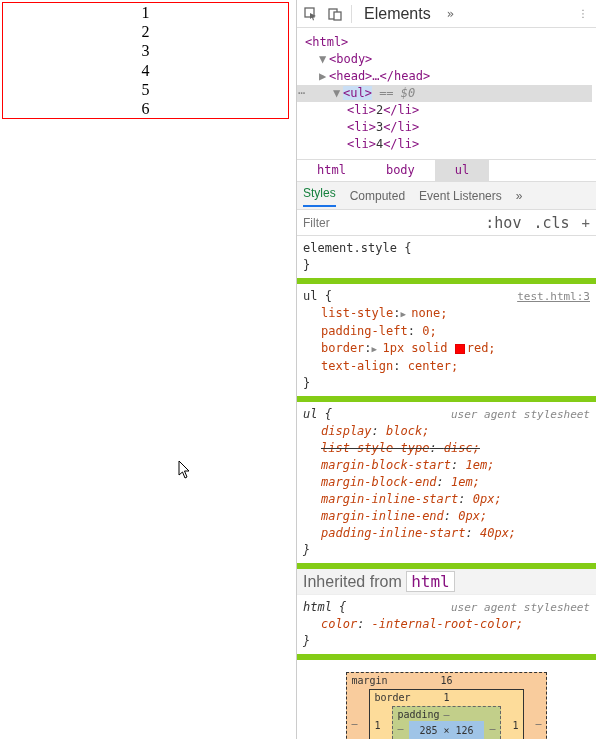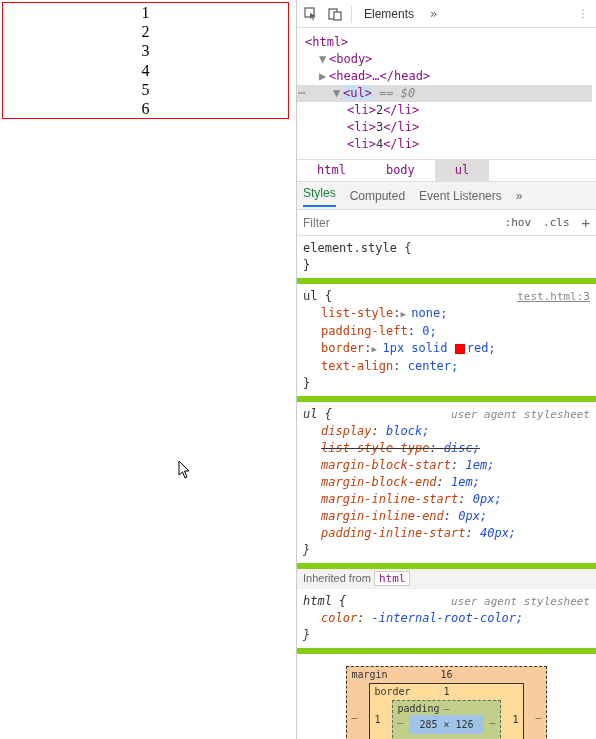--- a/index.html
+++ b/index.html
@@ -51,21 +51,21 @@
   gap: 8px;
 }
 .toolbar-icon {
   width: 16px; height: 16px;
   display: flex; align-items: center; justify-content: center;
   color: #666;
 }
 .sep { width: 1px; height: 18px; background: #ddd; }
 .toolbar-tab {
   font-family: -apple-system, "Segoe UI", Arial, sans-serif;
-  font-size: 12px;
+  font-size: 16px;
   color: #333;
   padding: 6px 4px;
 }
 .toolbar-more { margin-left: 4px; color: #666; }
 .toolbar-dots { margin-left: auto; color: #888; letter-spacing: 2px; font-size: 10px; }
 
 .dom-tree {
   padding: 6px 4px 6px 8px;
   font-size: 12px;
   line-height: 17px;
@@ -135,59 +135,59 @@
   padding: 4px 6px;
   flex: 1;
   font-size: 12px;
   color: #999;
   font-family: -apple-system, Arial, sans-serif;
 }
 .filter-btn {
   padding: 0 6px;
   color: #555;
   font-family: Consolas, monospace;
-  font-size: 11px;
+  font-size: 15px;
 }
 .filter-plus { padding: 0 6px; color: #666; font-size: 14px; }
 
 .styles-body {
   flex: 1;
   overflow-y: auto;
   overflow-x: hidden;
 }
 .rule-block {
   padding: 4px 6px;
   border-bottom: 6px solid #84cc16;
   font-size: 12px;
   line-height: 17px;
 }
 .rule-selector { color: #333; }
 .rule-link { color: #888; text-decoration: underline; float: right; font-size: 11px;}
 .ua-label { color: #888; font-style: italic; float: right; font-size: 11px; }
 .prop { padding-left: 18px; }
 .pname { color: #c2410c; }
-.pvalue { color: #1d4ed8; }
+.pvalue { color: #c2410c; }
 .strike { text-decoration: line-through; }
 .italic { font-style: italic; }
 .triangle { color: #888; font-size: 9px; }
 .swatch {
   display: inline-block;
   width: 10px; height: 10px;
   background: red;
   vertical-align: middle;
   margin-right: 2px;
   border: 1px solid rgba(0,0,0,0.1);
 }
 .inherited-bar {
   background: #f3f3f3;
   padding: 3px 6px;
   color: #666;
   border-bottom: 1px solid #eee;
   font-family: -apple-system, Arial, sans-serif;
-  font-size: 11px;
+  font-size: 16px;
 }
 .inherited-bar .tagbox {
   background: #fff;
   border: 1px solid #ccc;
   padding: 0 4px;
   color: #881280;
   font-family: Consolas, monospace;
 }
 
 .boxmodel {

